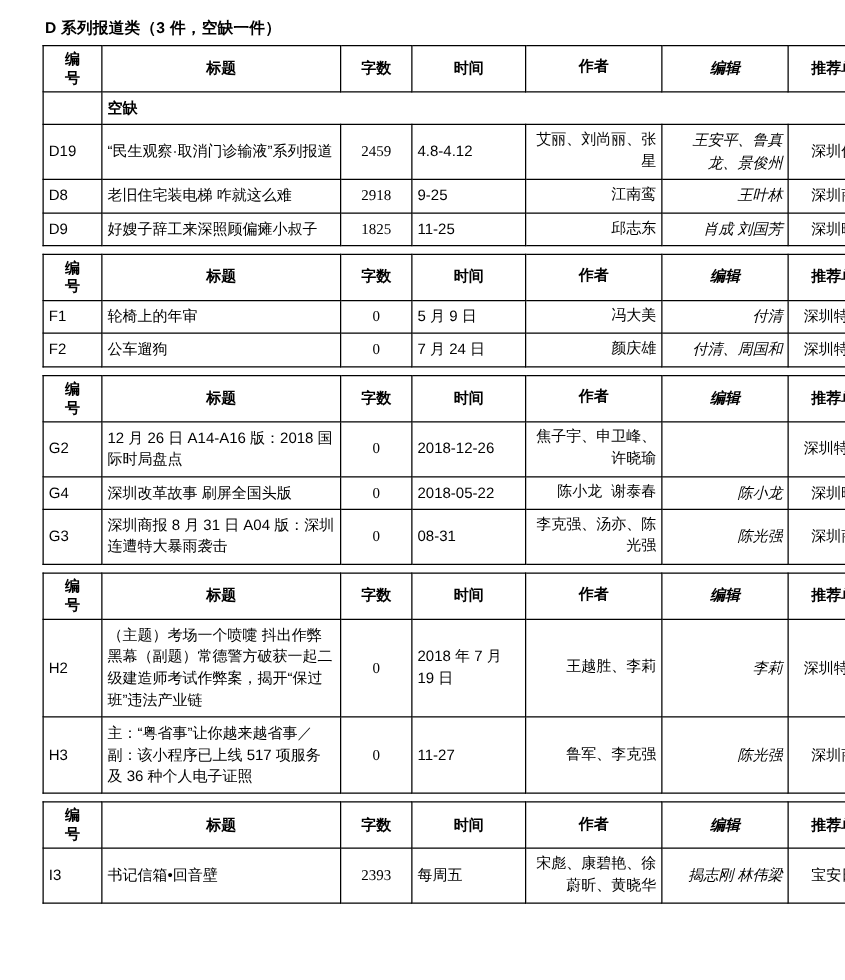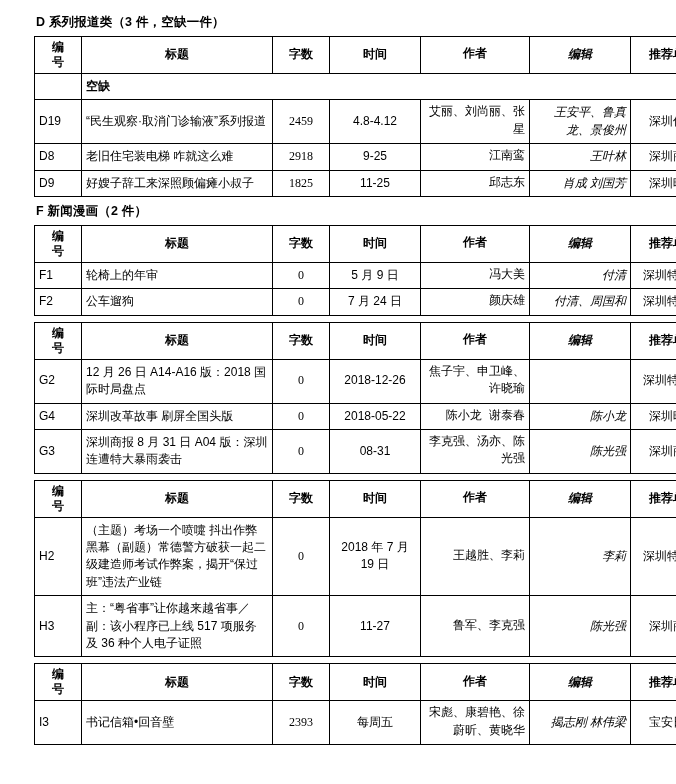--- a/index.html
+++ b/index.html
@@ -45,21 +45,21 @@
   }
   table.grid th {
     text-align: center;
     font-weight: bold;
     font-size: 12px;
     padding: 3px 2px;
   }
   .c-id      { width: 42px;  }
   .c-title   { width: 186px; text-align: left; }
   .c-words   { width: 52px;  text-align: center; font-family: Liberation Serif, serif; }
-  .c-time    { width: 86px;  text-align: center; }
+  .c-time    { width: 86px;  text-align: left; }
   .c-author  { width: 104px; text-align: left; font-family: Liberation Mono, monospace; }
   .c-editor  { width: 96px;  text-align: left; font-style: italic; }
   .c-rec     { width: 80px;  text-align: center; }
   td.c-author, td.c-editor { text-align: right; }
   .hdr-stack {
     line-height: 1.25;
   }
   .blank-row td {
     font-weight: bold;
     text-align: left;
@@ -116,21 +116,20 @@
               <td class="c-words">1825</td>
               <td class="c-time">11-25</td>
               <td class="c-author">邱志东</td>
               <td class="c-editor">肖成 刘国芳</td>
               <td class="c-rec">深圳晚报</td>
             </tr>
           </tbody>
         </table>
       </div>
       <div class="section">
-        <div class="section-title">F 新闻漫画（2 件）</div>
         <table class="grid">
           <thead>
             <tr>
               <th class="c-id">
                 <div class="hdr-stack">编</div>
                 <div class="hdr-stack">号</div>
               </th>
               <th class="c-title">标题</th>
               <th class="c-words">字数</th>
               <th class="c-time">时间</th>

